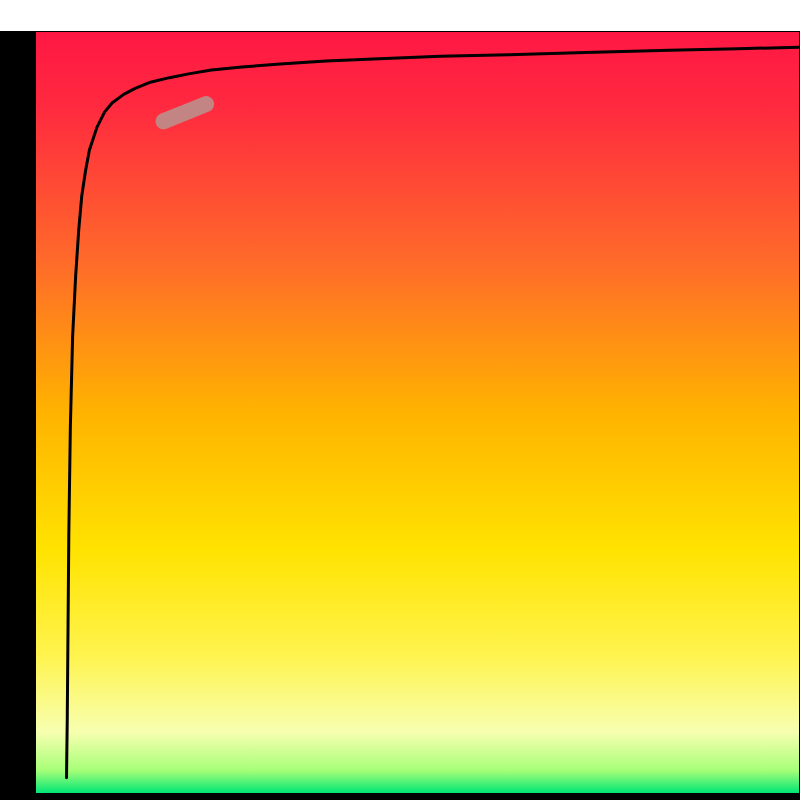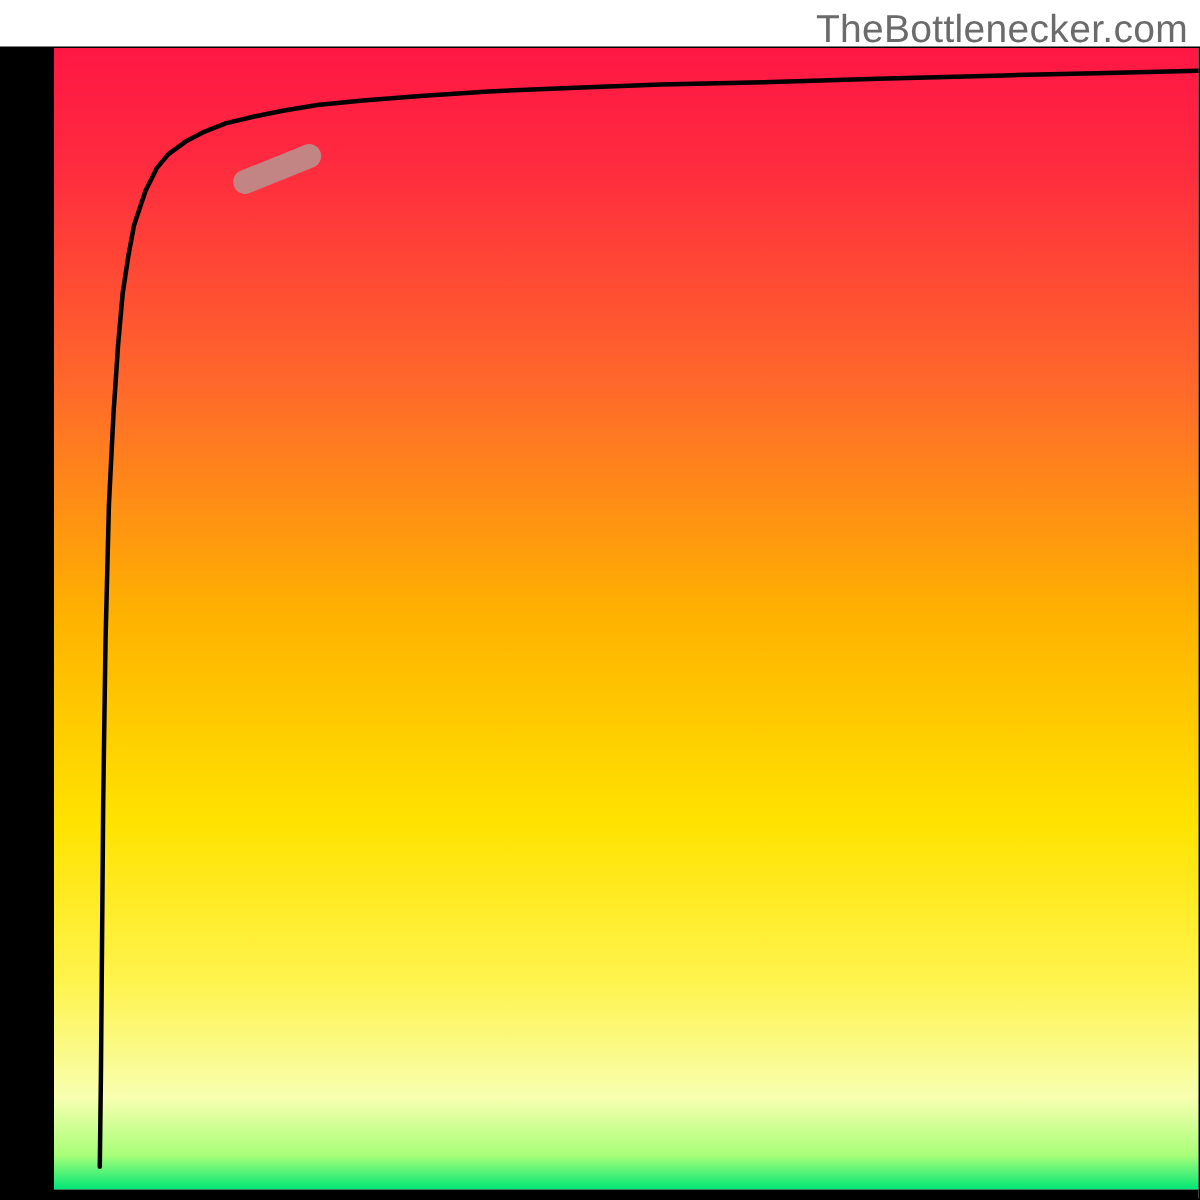--- a/index.html
+++ b/index.html
@@ -33,21 +33,20 @@
     width: 800px;
     height: 800px;
     display: block;
   }
 </style>
 </head>
 <body>
 
 <div class="stage">
 
-  <div class="watermark">TheBottlenecker.com</div>
 
   <svg class="chart" viewBox="0 0 800 800">
     <defs>
       <linearGradient id="bg-grad" x1="0" y1="0" x2="0" y2="1">
           <stop offset="0.00%" stop-color="#ff1744"></stop>
           <stop offset="10.00%" stop-color="#ff2a3f"></stop>
           <stop offset="30.00%" stop-color="#ff6a2a"></stop>
           <stop offset="50.00%" stop-color="#ffb300"></stop>
           <stop offset="68.00%" stop-color="#ffe300"></stop>
           <stop offset="82.00%" stop-color="#fff44f"></stop>

